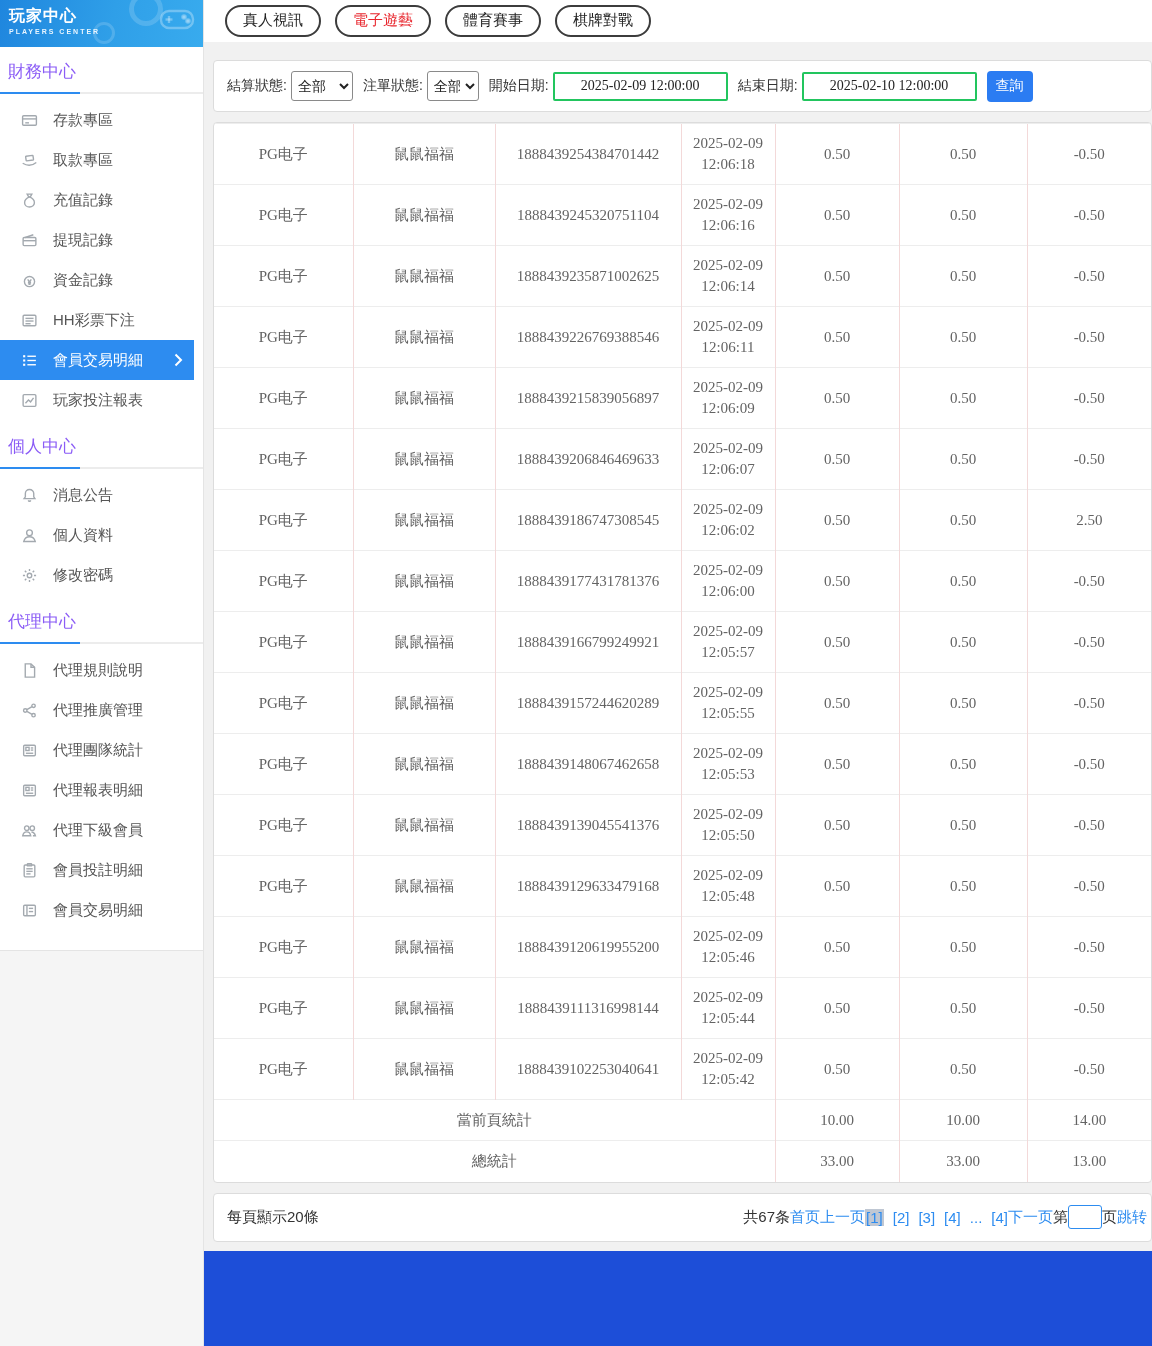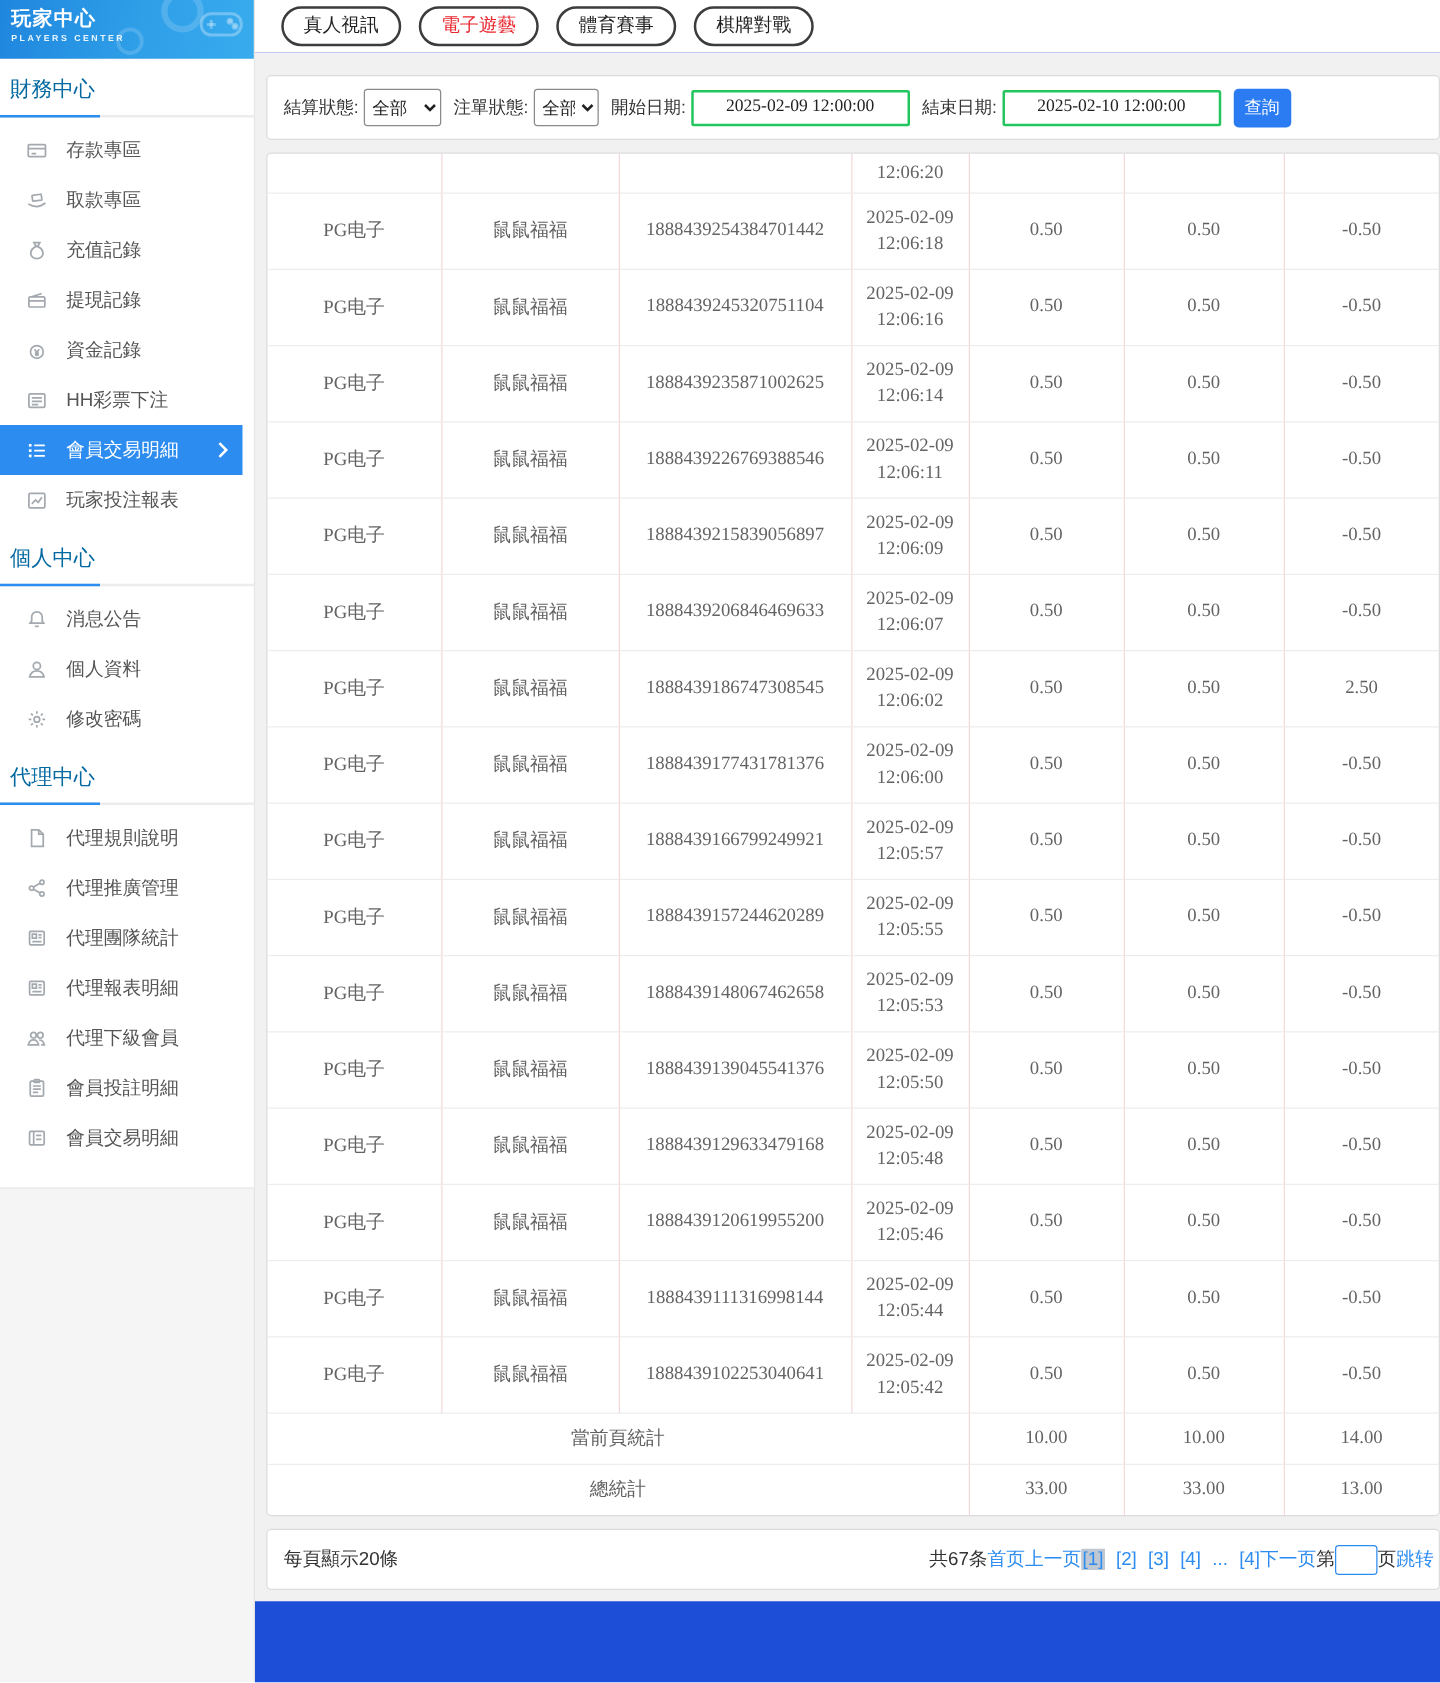--- a/index.html
+++ b/index.html
@@ -15,21 +15,21 @@
     height:47px; position:relative; overflow:hidden; padding:5px 0 0 9px;
     background:linear-gradient(100deg,#1f86de 0%,#2f9fe8 55%,#38abee 100%);
   }
   .logo-title { color:#fff; font-size:16px; font-weight:bold; letter-spacing:1px; line-height:22px;}
   .logo-sub { color:#e8f5ff; font-size:7px; letter-spacing:2px; font-weight:bold; margin-top:1px;}
   .logo-deco1,.logo-deco2 { position:absolute; border-radius:50%; border:5px solid rgba(255,255,255,.16); }
   .logo-deco1 { width:34px; height:34px; right:40px; top:-8px; }
   .logo-deco2 { width:22px; height:22px; right:88px; top:22px; border-width:3px;}
   .logo-pad { position:absolute; right:6px; top:4px; width:40px; height:30px; color:rgba(255,255,255,.30); }
   .menu { background:#ffffff; border-bottom:1px solid #e4e4e4; padding-bottom:20px; }
-  .section-header { font-size:17px; color:#0369a1; padding:15px 8px 9px 8px; }
+  .section-header { font-size:17px; color:#8b5cf6; padding:15px 8px 9px 8px; }
   .section-header.first { padding-top:13px; }
   .section-rule { height:2px; background:#ececec; position:relative; }
   .section-rule::after { content:""; position:absolute; left:0; top:0; height:2px; width:80px; background:#2d8cf0; }
   .section-items { padding-top:6px; }
   .sidebar-item {
     height:40px; width:194px; display:flex; align-items:center;
     padding-left:21px; color:#555; font-size:15px; cursor:pointer; position:relative;
   }
   .sidebar-item .icon { width:17px; height:17px; margin-right:15px; color:#a3a9af; display:inline-flex; flex:0 0 17px;}
   .sidebar-item .icon svg { width:100%; height:100%; }
@@ -334,29 +334,20 @@
         <colgroup>
           <col style="width:139px">
             <col style="width:142px">
             <col style="width:186px">
           <col style="width:94px">
             <col style="width:124px">
             <col style="width:128px">
             <col>
         </colgroup>
         <tbody id="table-body">
-          <tr class="partial">
-            <td></td>
-            <td></td>
-            <td></td>
-            <td>12:06:20</td>
-            <td></td>
-            <td></td>
-            <td></td>
-          </tr>
         <tr class="data-row">
               <td>PG电子</td>
               <td>鼠鼠福福</td>
               <td>1888439254384701442</td>
               <td>
                 <div class="dt-line">2025-02-09</div>
                 <div class="dt-line">12:06:18</div>
               </td>
               <td>0.50</td>
               <td>0.50</td>

